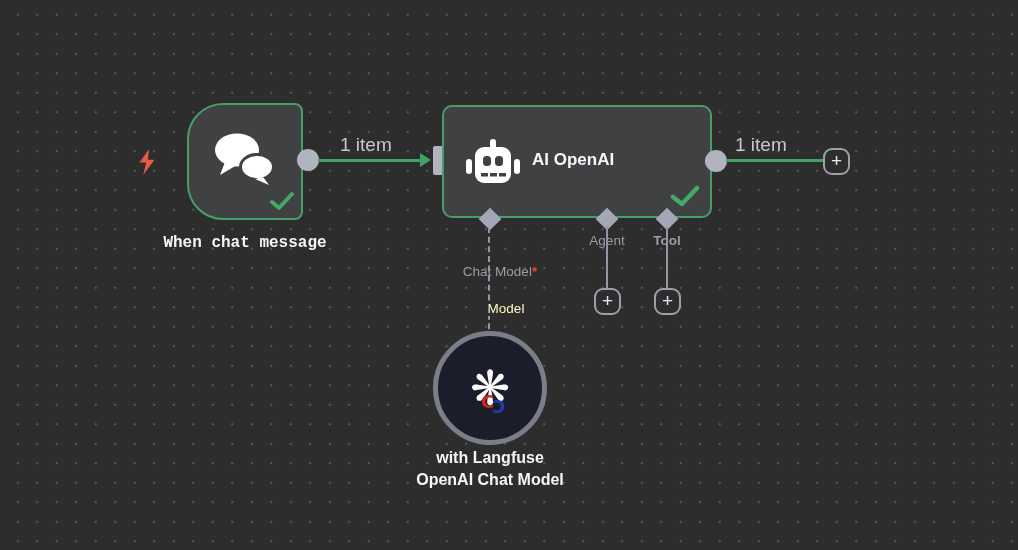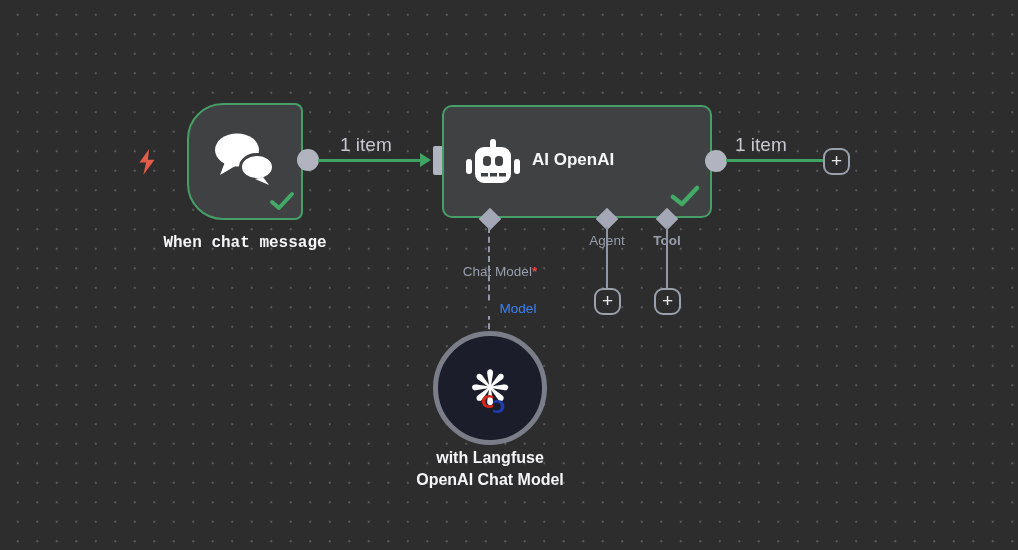--- a/index.html
+++ b/index.html
@@ -36,22 +36,22 @@
   .diamond{position:absolute;width:16px;height:16px;background:#a4a7b5;transform:rotate(45deg);}
   .ep-label{position:absolute;text-align:center;color:#9a9dab;font-size:13.5px;}
   .req-star{color:#ef4444;font-weight:bold;}
   .ep-line{position:absolute;width:0;border-left:2.5px solid #9396a4;}
   .ep-line-dashed{position:absolute;width:0;border-left:2.5px dashed #9396a4;}
   .plus-btn{position:absolute;width:27px;height:27px;box-sizing:border-box;border:2.5px solid #9aa0ac;
     border-radius:9px;background:#2d2d2d;color:#e8e9ec;font-size:19px;line-height:22px;
     text-align:center;cursor:pointer;font-weight:400;}
   .check-icon{position:absolute;}
   .icon-box{position:absolute;}
-  #model-label-bg{position:absolute;left:488px;top:301px;width:60px;text-align:center;
-    color:#3b82f6;font-size:13.5px;background:#2d2d2d;}
+  #model-label-bg{position:absolute;left:476px;top:301px;width:60px;text-align:center;
+    color:#fef9c3;font-size:13.5px;background:#2d2d2d;}
   #openai-glyph{position:absolute;left:0;top:0;width:104px;height:104px;display:flex;
     align-items:center;justify-content:center;color:#fdfdfd;font-size:48px;}
   .mini-c{position:absolute;font-weight:bold;font-size:18px;font-family:"DejaVu Sans",sans-serif;}
   #mini-c-red{left:43px;top:55px;color:#d2281c;}
   #mini-c-blue{left:54px;top:60px;color:#1f3db0;transform:scaleX(-1);}
 </style>
 </head>
 <body>
 
 <div id="canvas">

